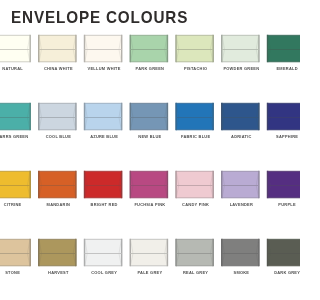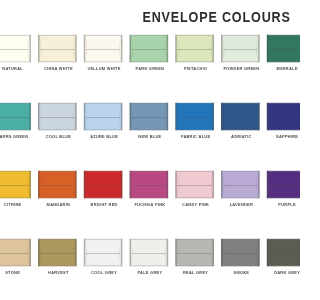--- a/index.html
+++ b/index.html
@@ -1,17 +1,17 @@
 <!DOCTYPE html>
 <html><head>
 <meta charset="utf-8">
 <style>
   html,body{margin:0;padding:0;}
   body{width:300px;height:300px;background:#ffffff;font-family:"Liberation Sans",sans-serif;overflow:hidden;position:relative;-webkit-font-smoothing:antialiased;}
-  #page-title{position:absolute;left:0;top:12.0px;width:300px;text-align:right;font-size:14px;letter-spacing:0.95px;
+  #page-title{position:absolute;left:0;top:12.0px;width:300px;text-align:left;font-size:17px;letter-spacing:0.95px;
               font-weight:700;color:#2f2c2b;line-height:11px;text-indent:0.95px;}
   #page-title span{display:inline-block;transform:translateX(-1px) scaleX(0.897);transform-origin:50% 50%;}
   #sheet{position:absolute;left:0;top:0;width:300px;height:300px;}
   .lab{position:absolute;text-align:center;font-size:3.95px;letter-spacing:0.26px;color:#4b4b4b;
        font-weight:700;line-height:4px;text-indent:0.26px;white-space:nowrap;}
 </style>
 </head>
 <body>
 
 <div id="page-title"><span>ENVELOPE COLOURS</span></div>

